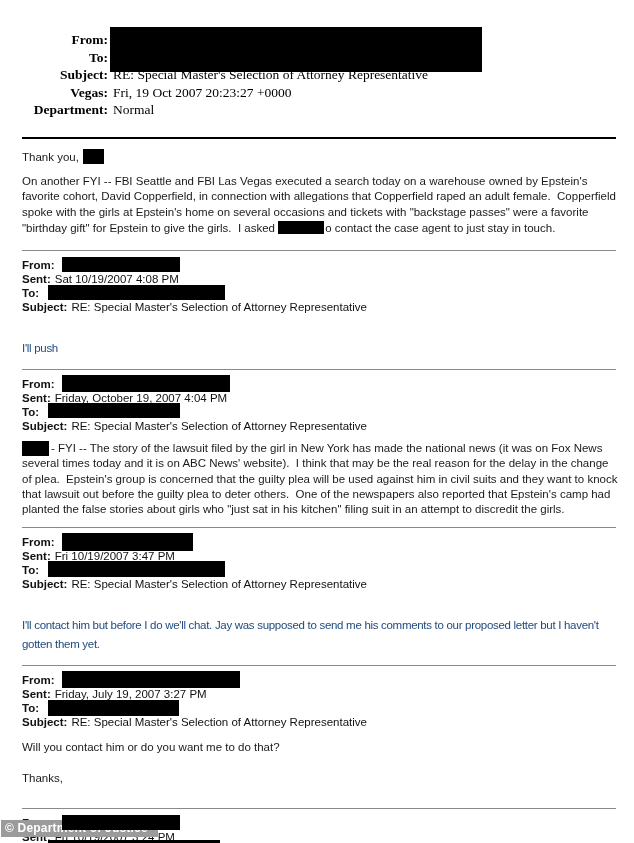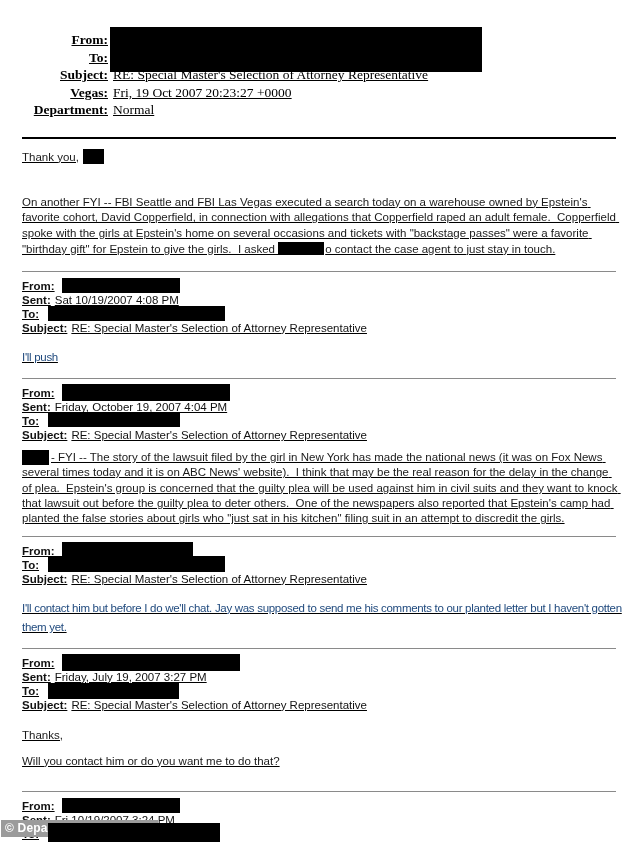--- a/index.html
+++ b/index.html
@@ -1,46 +1,45 @@
 <!DOCTYPE html>
 <html><head>
 <meta charset="utf-8">
 <style>
   html,body { margin:0; padding:0; background:#ffffff; }
   .page {
     position:relative; width:634px; height:843px; background:#ffffff;
     overflow:hidden; color:#000;
     font-family:"Liberation Sans", sans-serif;
-    text-decoration:underline;
   }
   .content { padding:31px 18px 0 22px; }
 
   
   .tophdr { position:relative; font-family:"Liberation Serif", serif; font-size:13.5px; line-height:17.5px; }
   .trow { display:flex; }
   .tlbl { flex:0 0 86px; text-align:right; font-weight:bold; padding-right:5px; }
   .tval { flex:1; }
   .bigredact { position:absolute; left:88px; top:-4px; width:372px; height:45px; background:#000; z-index:2; }
 
   .hr-thick { border:0; border-top:2.5px solid #000; margin:18px 0 0 0; }
   .hr-thin  { border:0; border-top:1px solid #8a8a8a; margin:0; }
 
   
   .greeting { margin-top:10px; font-size:11.5px; line-height:16px; color:#1a1a1a; }
-  .para { margin-top:30px; font-size:11.5px; line-height:15.8px; color:#1a1a1a; white-space:pre-wrap; width:597px; }
+  .para { margin-top:9px; font-size:11.5px; line-height:15.8px; color:#1a1a1a; white-space:pre-wrap; width:597px; }
 
   .redact-inline { display:inline-block; background:#000; }
 
   
   .qhdr { margin-top:7px; font-size:11.5px; line-height:14px; color:#111; }
   .qrow { position:relative; height:14px; white-space:nowrap; }
   .qlbl { font-weight:bold; margin-right:4px; }
   .qredact { position:absolute; background:#000; z-index:2; }
 
-  .blue  { color:#1F497D; font-size:11.5px; letter-spacing:-0.3px; line-height:19.5px; margin-top:13px; width:601px; }
+  .blue  { color:#1F497D; font-size:11.5px; letter-spacing:-0.3px; line-height:19.5px; margin-top:25px; width:601px; }
   .qpara { margin-top:8px; font-size:11.5px; line-height:15.3px; color:#1a1a1a; white-space:pre-wrap; width:597px; }
   .qline { margin-top:16px; font-size:11.5px; color:#1a1a1a; line-height:15px; }
   .qline.first { margin-top:11px; }
 
   
   .doj {
     position:absolute; left:1px; top:820px;
     background:#9B9B9B; color:#fff; font-weight:bold;
     font-size:12px; line-height:14px; padding:1px 10px 2px 4px; letter-spacing:0.2px;
   }
@@ -100,36 +99,37 @@
         <div class="qrow"><span class="qlbl">To:</span><span class="qredact" style="left:26px;top:-2px;width:132px;height:15px;"></span></div>
         <div class="qrow"><span class="qlbl">Subject:</span><span>RE: Special Master's Selection of Attorney Representative</span></div>
       </div>
       <div class="qpara"><span class="redact-inline" style="width:27px;height:15px;vertical-align:-4px;margin-right:2px;"></span><span>- FYI -- The story of the lawsuit filed by the girl in New York has made the national news (it was on Fox News several times today and it is on ABC News' website).  I think that may be the real reason for the delay in the change of plea.  Epstein's group is concerned that the guilty plea will be used against him in civil suits and they want to knock that lawsuit out before the guilty plea to deter others.  One of the newspapers also reported that Epstein's camp had planted the false stories about girls who "just sat in his kitchen" filing suit in an attempt to discredit the girls.</span></div>
     </div>
 
     <hr class="hr-thin" style="margin-top:9px;">
     <div>
       <div class="qhdr">
         <div class="qrow"><span class="qlbl">From:</span><span class="qredact" style="left:40px;top:-2px;width:131px;height:18px;"></span></div>
+        <div class="qrow"><span class="qlbl">Sent:</span><span>Fri 10/19/2007 3:47 PM</span></div>
         <div class="qrow"><span class="qlbl">To:</span><span class="qredact" style="left:26px;top:-2px;width:177px;height:16px;"></span></div>
         <div class="qrow"><span class="qlbl">Subject:</span><span>RE: Special Master's Selection of Attorney Representative</span></div>
       </div>
-      <div class="blue">I'll contact him but before I do we'll chat. Jay was supposed to send me his comments to our planted letter but I haven't gotten them yet.</div>
+      <div class="blue">I'll contact him but before I do we'll chat. Jay was supposed to send me his comments to our proposed letter but I haven't gotten them yet.</div>
     </div>
 
     <hr class="hr-thin" style="margin-top:10px;">
     <div>
       <div class="qhdr">
         <div class="qrow"><span class="qlbl">From:</span><span class="qredact" style="left:40px;top:-2px;width:178px;height:17px;"></span></div>
         <div class="qrow"><span class="qlbl">Sent:</span><span>Friday, July 19, 2007 3:27 PM</span></div>
         <div class="qrow"><span class="qlbl">To:</span><span class="qredact" style="left:26px;top:-1px;width:131px;height:16px;"></span></div>
         <div class="qrow"><span class="qlbl">Subject:</span><span>RE: Special Master's Selection of Attorney Representative</span></div>
       </div>
+      <div class="qline first">Will you contact him or do you want me to do that?</div>
       <div class="qline">Thanks,</div>
-      <div class="qline first">Will you contact him or do you want me to do that?</div>
     </div>
 
     <hr class="hr-thin" style="margin-top:22px;">
     <div>
       <div class="qhdr">
         <div class="qrow"><span class="qlbl">From:</span><span class="qredact" style="left:40px;top:-1px;width:118px;height:15px;"></span></div>
         <div class="qrow"><span class="qlbl">Sent:</span><span>Fri 10/19/2007 3:24 PM</span></div>
         <div class="qrow"><span class="qlbl">To:</span><span class="qredact" style="left:26px;top:-4px;width:172px;height:19px;"></span></div>
 
       </div>

